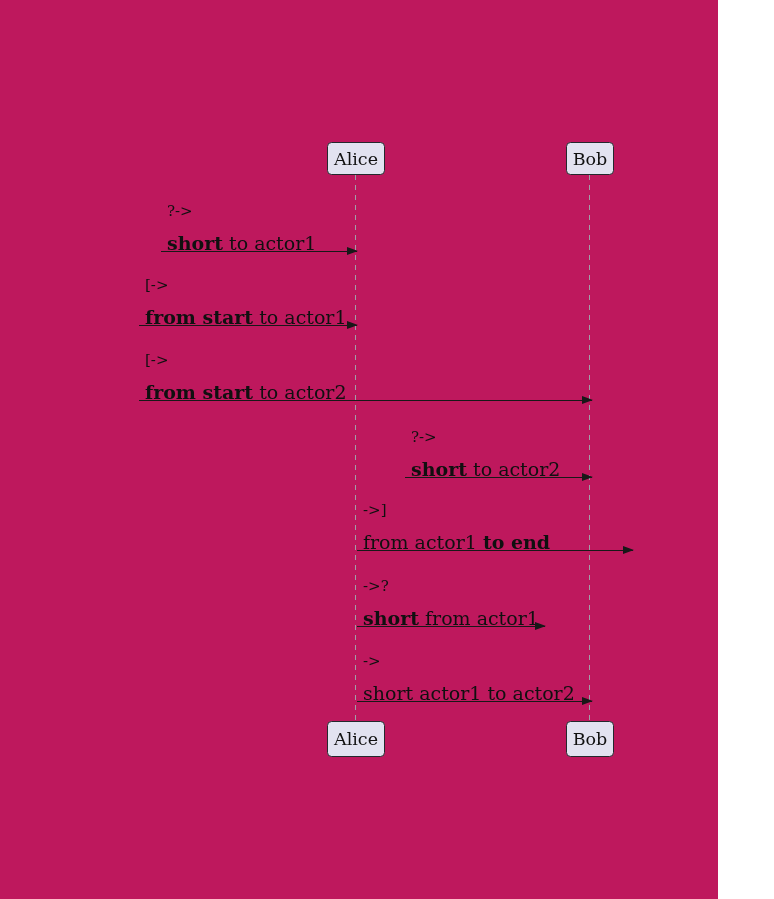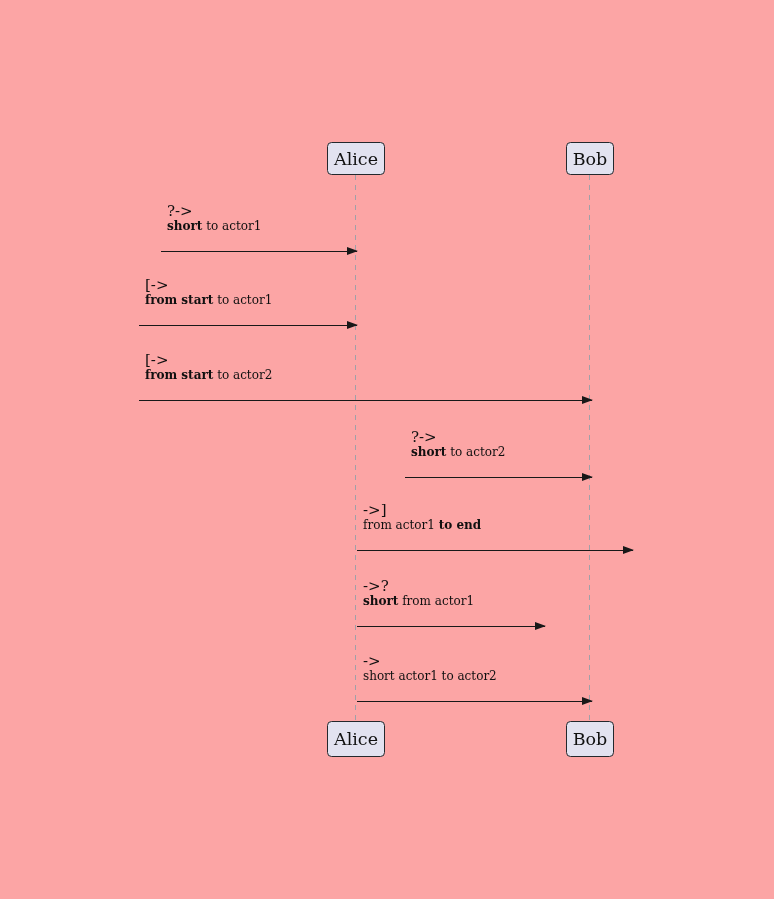--- a/index.html
+++ b/index.html
@@ -4,22 +4,22 @@
 <style>
   html,body { margin:0; padding:0; }
   body {
     width:774px; height:899px;
     background:#ffffff;
     font-family:"DejaVu Serif", serif;
     color:#111111;
   }
   .canvas {
     position:relative;
-    width:774px; height:899px;
-    background:#fca5a5;
+    width:718px; height:899px;
+    background:#be185d;
     overflow:hidden;
   }
 
   
   .actor-box {
     position:absolute;
     background:#E2E2F0;
     border:1.3px solid #24282D;
     border-radius:4.5px;
     display:flex; align-items:center; justify-content:center;
@@ -41,22 +41,22 @@
   .lifeline-alice { left:355px; }
   .lifeline-bob   { left:589px; }
 
   
   .msg { position:absolute; }
   .msg .op {
     position:absolute; left:6px; top:0;
     font-size:15px; line-height:20px; white-space:pre; color:#101010;
   }
   .msg .lbl {
-    position:absolute; left:6px; top:14px;
-    font-size:12px; line-height:23px; white-space:pre; color:#101010;text-align:right;
+    position:absolute; left:6px; top:31px;
+    font-size:19px; line-height:23px; white-space:pre; color:#101010;text-align:right;
   }
   .msg .lbl .b { font-weight:bold; }
   .msg .arrow {
     position:absolute; left:0; right:0; top:50px;
     height:0; border-top:1.4px solid #181818;
   }
   .msg .arrow .head {
     position:absolute; right:-1px; top:-5.2px;
     width:0; height:0;
     border-left:11px solid #181818;

